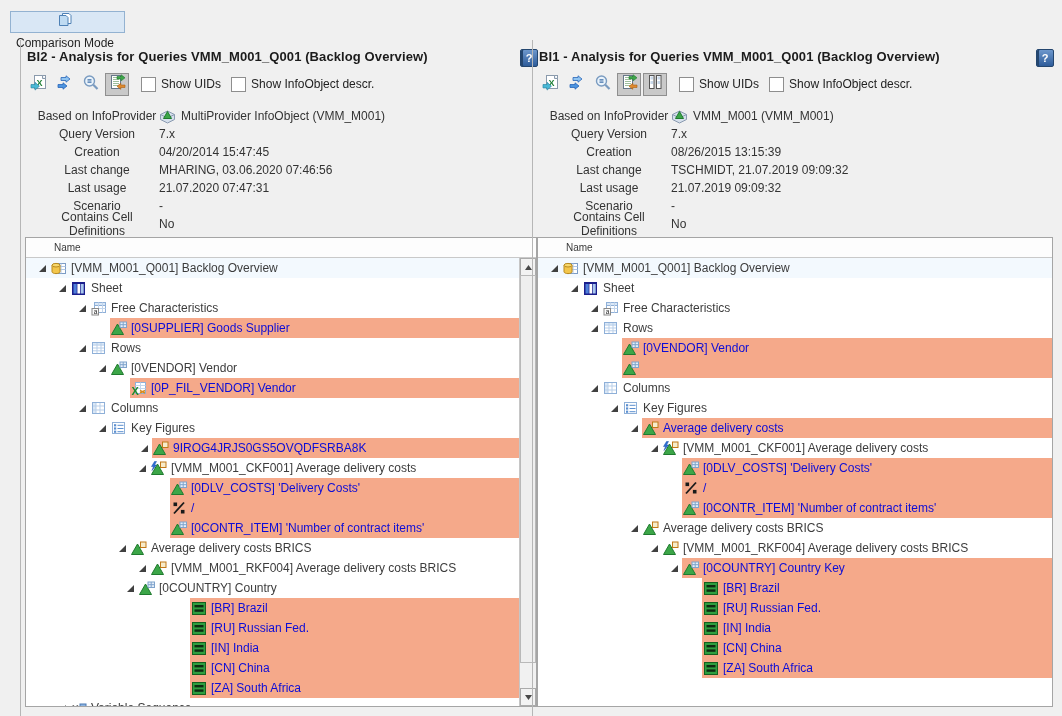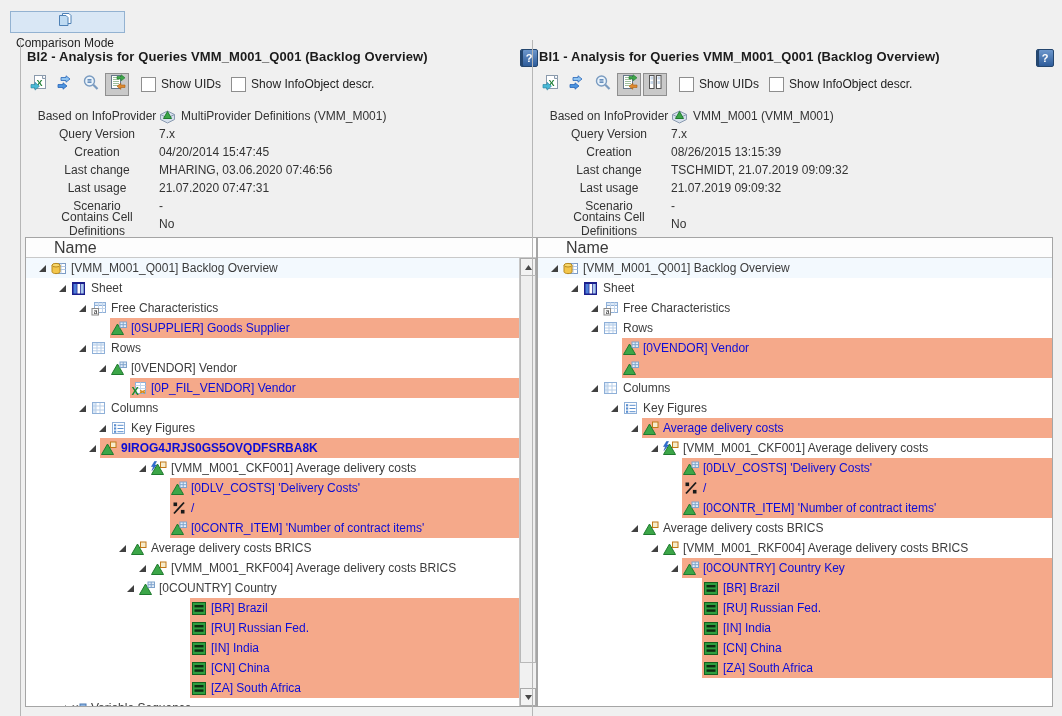--- a/index.html
+++ b/index.html
@@ -34,21 +34,21 @@
   .cb-group{display:flex;align-items:center;margin-left:10px;}
   .cb{width:13px;height:13px;background:#fff;border:1px solid #8E8E8E;margin-right:5px;flex:none;}
   .cb-label{font-size:12px;color:#222;}
   
   .props{position:absolute;top:67px;left:14px;right:6px;}
   .prow{height:18px;display:flex;align-items:center;font-size:12px;color:#333;}
   .plabel{width:124px;flex:none;text-align:center;}
   .pvalue{display:flex;align-items:center;gap:5px;color:#333;}
   
   .tree{position:absolute;left:4px;right:9px;top:197px;bottom:9px;background:#fff;border:1px solid #A5A5A5;overflow:hidden;}
-  .thead{height:19px;border-bottom:1px solid #C9C9C9;background:#FDFDFD;display:flex;align-items:center;padding-left:28px;font-size:16px;color:#3A3A3A;}
+  .thead{height:19px;border-bottom:1px solid #C9C9C9;background:#FDFDFD;display:flex;align-items:center;padding-left:28px;font-size:10px;color:#3A3A3A;}
   .tbody{position:absolute;top:20px;left:0;right:0;bottom:0;overflow:hidden;}
   .tbody.scroll{right:16px;}
   .trow{height:20px;display:flex;align-items:center;font-size:12px;color:#3C3C3C;white-space:nowrap;cursor:default;}
   .exp{width:12px;height:12px;flex:none;display:flex;align-items:center;justify-content:center;margin-right:2px;}
   .hlspan{flex:1;display:flex;align-items:center;gap:4px;height:100%;min-width:0;}
   .hlspan.hl{background:#F5A98A;}
   .ticon{width:17px;height:16px;flex:none;display:flex;align-items:center;justify-content:center;}
   .tlabel{padding-right:4px;}
   .tlabel.link{color:#0D0DD6;}
   
@@ -120,21 +120,21 @@
         <div class="prow">
           <span class="plabel">Based on InfoProvider</span>
           <span class="pvalue">
             <span class="ticon">
               <svg width="17" height="15" viewBox="0 0 17 15">
                 <path d="M1.5 5.5 L8.5 2 L15.5 5.5 L15.5 10.5 L8.5 14 L1.5 10.5 Z" fill="#D6E0EC" stroke="#8A9AB0"></path>
                 <path d="M1.5 5.5 L8.5 9 L15.5 5.5" fill="none" stroke="#8A9AB0"></path>
                 <polygon points="8.5,2.5 12.5,9.5 4.5,9.5" fill="#3CA648" stroke="#1F7A2E"></polygon>
               </svg>
             </span>
-            <span>MultiProvider Definitions (VMM_M001)</span>
+            <span>MultiProvider InfoObject (VMM_M001)</span>
           </span>
         </div>
         <div class="prow">
           <span class="plabel">Query Version</span>
           <span class="pvalue">
             <span>7.x</span>
           </span>
         </div>
         <div class="prow">
           <span class="plabel">Creation</span>
@@ -317,21 +317,21 @@
                   <rect x="1.5" y="1.5" width="12" height="11" fill="#fff" stroke="#8FB0D8"></rect>
                   <rect x="3" y="3.2" width="2.2" height="2.2" fill="#5B8FD0"></rect>
                   <rect x="3" y="6.4" width="2.2" height="2.2" fill="#5B8FD0"></rect>
                   <rect x="3" y="9.6" width="2.2" height="2.2" fill="#5B8FD0"></rect>
                   <path d="M6.5 4.3h6M6.5 7.5h6M6.5 10.7h6" stroke="#5B8FD0"></path>
                 </svg>
               </span>
               <span class="tlabel">Key Figures</span>
             </span>
           </div>
-          <div class="trow" style="padding-left: 60px; font-weight: bold;">
+          <div class="trow" style="padding-left: 112px;">
             <span class="exp">
               <svg width="9" height="9" viewBox="0 0 9 9">
                 <polygon points="8,1 8,8 1,8" fill="#404040"></polygon>
               </svg>
             </span>
             <span class="hlspan hl">
               <span class="ticon">
                 <svg width="16" height="15" viewBox="0 0 16 15">
                   <polygon points="6.5,3 12.5,13.5 0.5,13.5" fill="#3CA648" stroke="#1F7A2E"></polygon>
                   <rect x="9.5" y="1" width="5.5" height="5.5" fill="#F7ECCB" stroke="#C07818"></rect>

